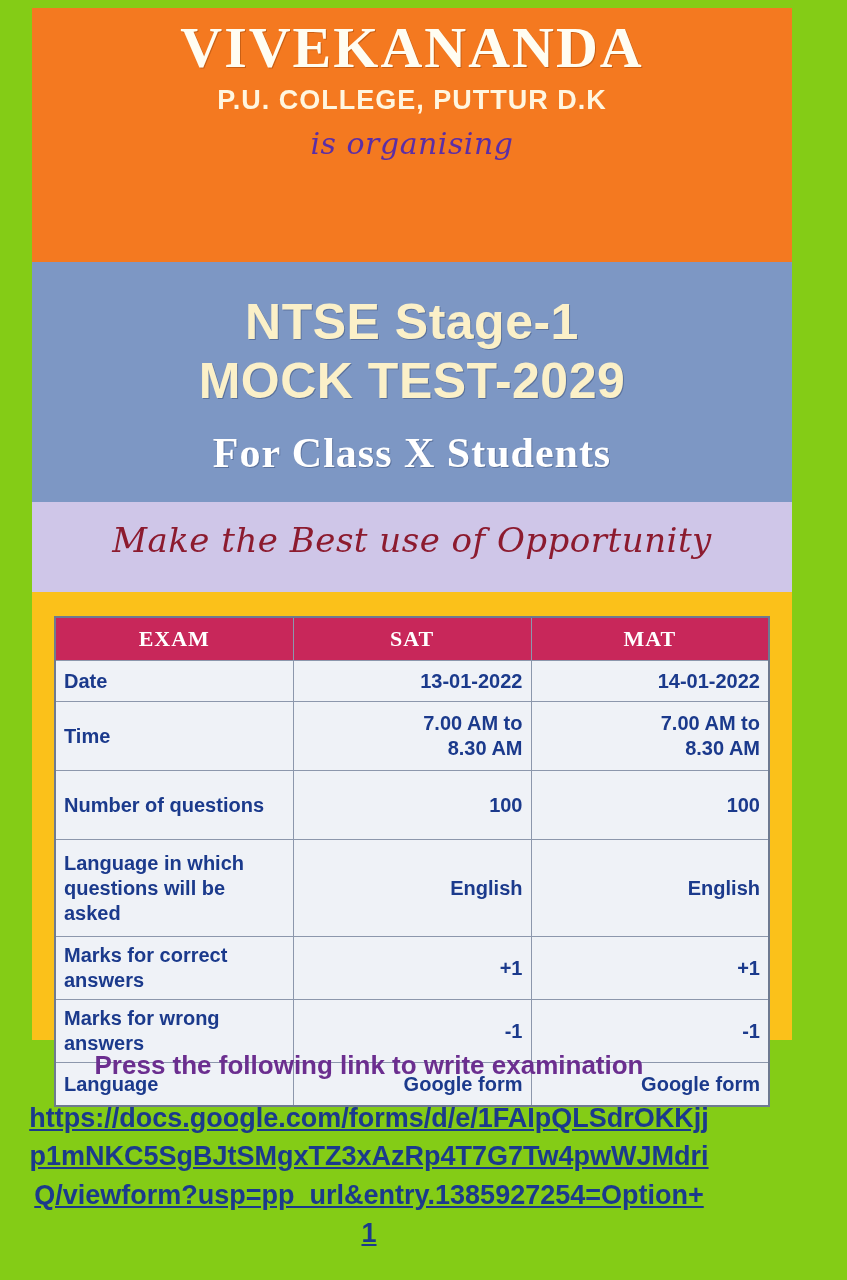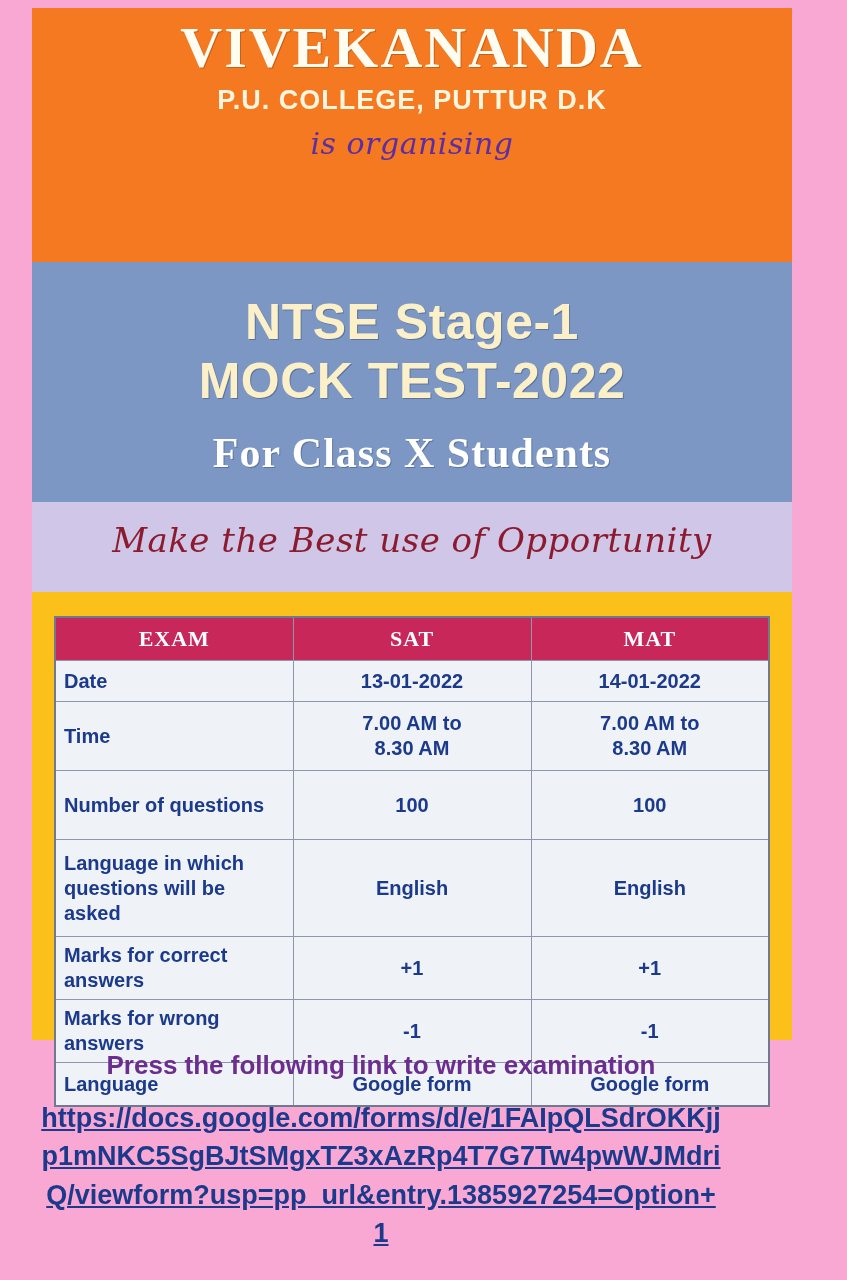--- a/index.html
+++ b/index.html
@@ -10,21 +10,21 @@
   body {
     width: 847px;
     height: 1280px;
     font-family: "Liberation Sans", sans-serif;
     overflow: hidden;
   }
   .poster {
     position: relative;
     width: 847px;
     height: 1280px;
-    background: #f9a8d4;
+    background: #84cc16;
     box-sizing: border-box;
   }
 
   
   .band-orange {
     position: absolute;
     left: 32px;
     top: 8px;
     width: 760px;
     height: 254px;
@@ -156,35 +156,35 @@
     letter-spacing: 1px;
     text-align: center;
     height: 32px;
   }
   table.info td.label {
     text-align: left;
     width: 36%;
     line-height: 1.25;
   }
   table.info td.val {
-    text-align: center;
+    text-align: right;
     line-height: 1.25;
   }
   .row-date td { height: 30px; }
   .row-time td { height: 58px; }
   .row-numq td { height: 58px; vertical-align: top; padding-top: 6px;}
   .row-lang td { height: 86px; }
   .row-correct td { height: 52px; vertical-align: top; padding-top: 6px; }
   .row-wrong td { height: 52px; vertical-align: top; padding-top: 6px; }
   .row-platform td { height: 32px; }
 
   
   .footer {
     position: absolute;
-    left: 12px;
+    left: 0;
     top: 1050px;
     width: 738px;
     text-align: center;
   }
   .press-line {
     font-family: "Liberation Sans", sans-serif;
     font-weight: bold;
     font-size: 26px;
     color: #6B2E8F;
     margin: 0 0 18px 0;
@@ -208,21 +208,21 @@
 <div class="poster">
 
   <div class="band-orange">
     <div class="college-name">VIVEKANANDA</div>
     <div class="college-sub">P.U. COLLEGE, PUTTUR D.K</div>
     <div class="organising">is organising</div>
   </div>
 
   <div class="band-blue">
     <div class="title-line">NTSE Stage-1</div>
-    <div class="title-line">MOCK TEST-2022</div>
+    <div class="title-line">MOCK TEST-2029</div>
     <div class="title-class">For Class X Students</div>
   </div>
 
   <div class="band-lav">
     <div class="tagline">Make the Best use of Opportunity</div>
   </div>
 
   <div class="band-yellow">
     <table class="info">
       <thead>

